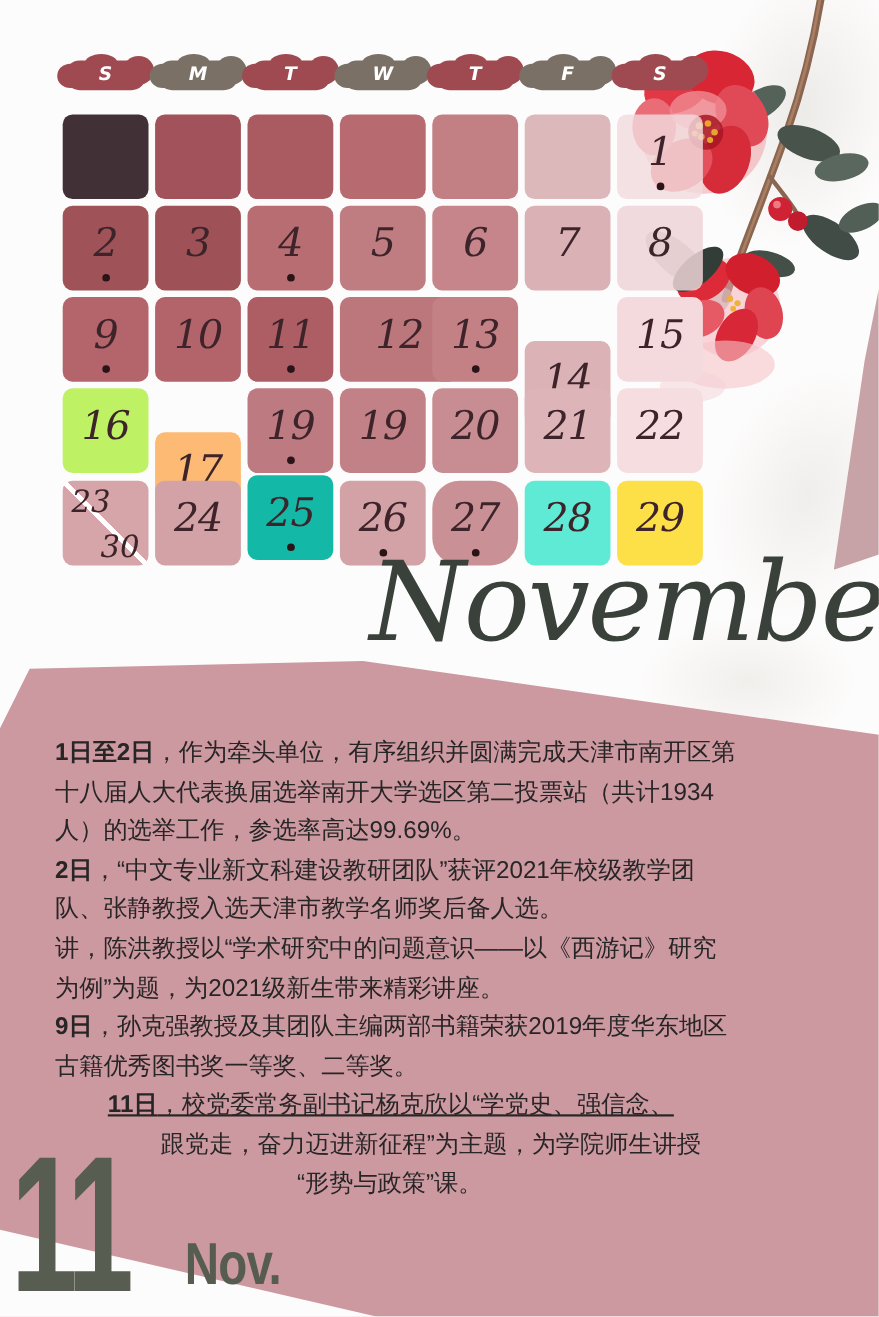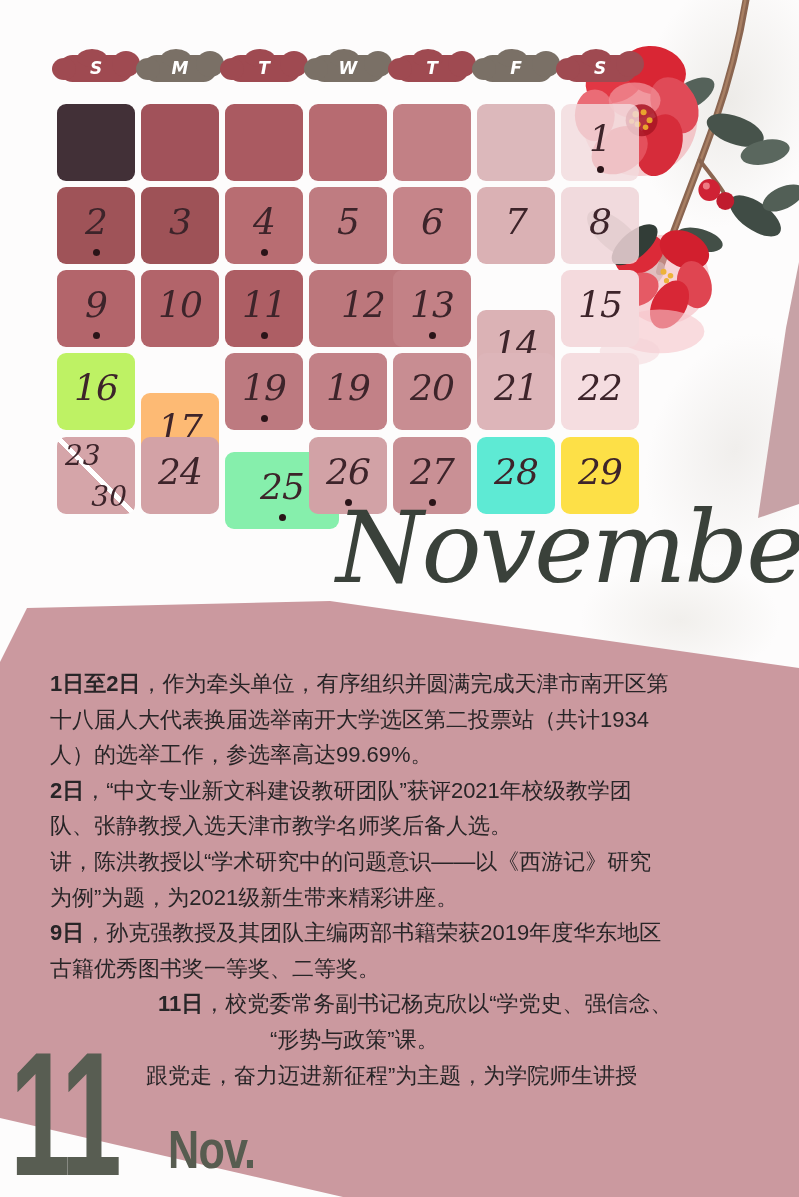--- a/index.html
+++ b/index.html
@@ -228,29 +228,29 @@
       <div class="cell" style="left: 561px; top: 353px; background: rgb(245, 221, 224); text-decoration: underline;">
         <div class="num">22</div>
       </div>
       <div class="cell" style="left: 57px; top: 437px; background: linear-gradient(45deg, rgb(213, 165, 169) 47.5%, rgb(255, 255, 255) 47.5%, rgb(255, 255, 255) 52%, rgb(213, 165, 169) 52%);">
         <span class="split-top">23</span>
         <span class="split-bottom">30</span>
       </div>
       <div class="cell" style="left: 141px; top: 437px; background: rgb(211, 162, 166);">
         <div class="num">24</div>
       </div>
-      <div class="cell" style="left: 225px; top: 452px; background: #86efac; padding-left: 36px;">
+      <div class="cell" style="left: 225px; top: 432px; background: #14b8a6;">
         <div class="num">25</div>
         <div class="dot"></div>
       </div>
       <div class="cell" style="left: 309px; top: 437px; background: rgb(210, 162, 166);">
         <div class="num">26</div>
         <div class="dot"></div>
       </div>
-      <div class="cell" style="left: 393px; top: 437px; background: rgb(201, 144, 149);">
+      <div class="cell" style="left: 393px; top: 437px; background: rgb(201, 144, 149); border-radius: 25px;">
         <div class="num">27</div>
         <div class="dot"></div>
       </div>
       <div class="cell" style="left: 477px; top: 437px; background: #5eead4;">
         <div class="num">28</div>
       </div>
       <div class="cell" style="left: 561px; top: 437px; background: #fde047;">
         <div class="num">29</div>
       </div>
     </div>
@@ -264,20 +264,20 @@
   <div class="events" id="event-lines">
       <div class="ev-line"><b class="ev-date">1日至2日</b><span>，作为牵头单位，有序组织并圆满完成天津市南开区第</span></div>
       <div class="ev-line"><span>十八届人大代表换届选举南开大学选区第二投票站（共计1934</span></div>
       <div class="ev-line"><span>人）的选举工作，参选率高达99.69%。</span></div>
       <div class="ev-line"><b class="ev-date">2日</b><span>，“中文专业新文科建设教研团队”获评2021年校级教学团</span></div>
       <div class="ev-line"><span>队、张静教授入选天津市教学名师奖后备人选。</span></div>
       <div class="ev-line"><span>讲，陈洪教授以“学术研究中的问题意识——以《西游记》研究</span></div>
       <div class="ev-line"><span>为例”为题，为2021级新生带来精彩讲座。</span></div>
       <div class="ev-line"><b class="ev-date">9日</b><span>，孙克强教授及其团队主编两部书籍荣获2019年度华东地区</span></div>
       <div class="ev-line"><span>古籍优秀图书奖一等奖、二等奖。</span></div>
-      <div class="ev-line" style="margin-left: 108px;"><b class="ev-date">11日</b><span>，校党委常务副书记杨克欣以“学党史、强信念、</span></div>
+      <div class="ev-line" style="margin-left: 48px; text-decoration: underline;"><b class="ev-date">11日</b><span>，校党委常务副书记杨克欣以“学党史、强信念、</span></div>
+      <div class="ev-line" style="margin-left: 96px;"><span>跟党走，奋力迈进新征程”为主题，为学院师生讲授</span></div>
       <div class="ev-line" style="margin-left: 220px;"><span>“形势与政策”课。</span></div>
-      <div class="ev-line" style="margin-left: 96px;"><span>跟党走，奋力迈进新征程”为主题，为学院师生讲授</span></div>
     </div>
 
   <div class="big-number">11</div>
   <div class="month-abbr">Nov.</div>
 </div>
 
 </body></html>

